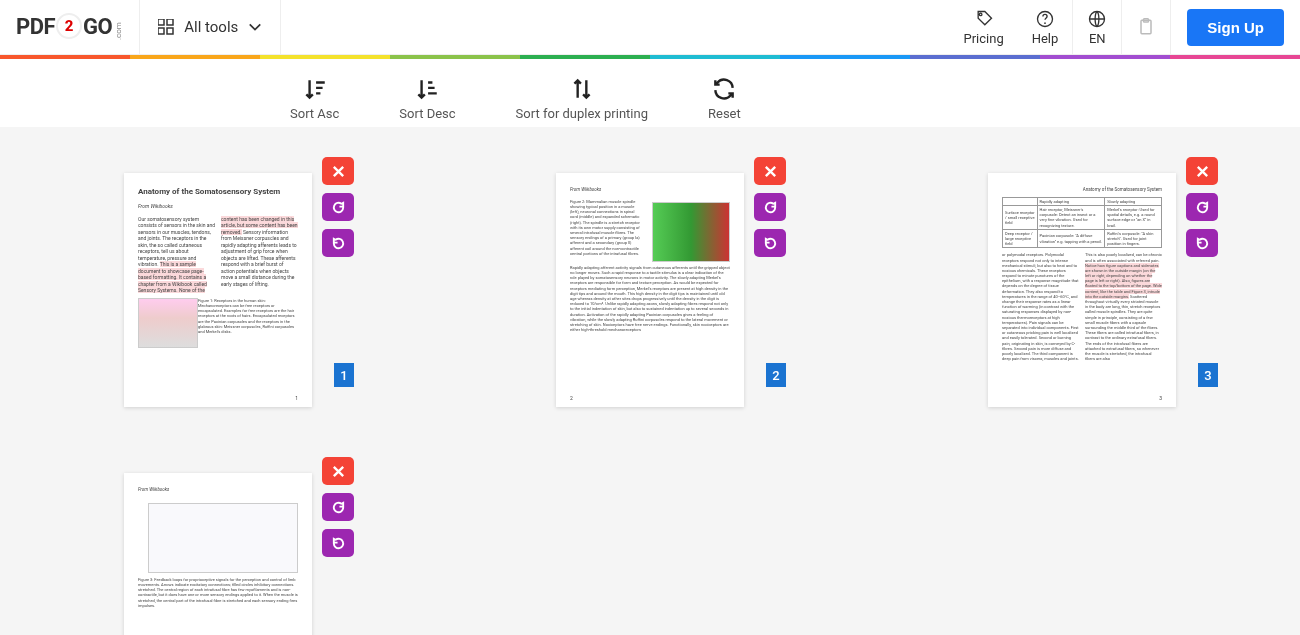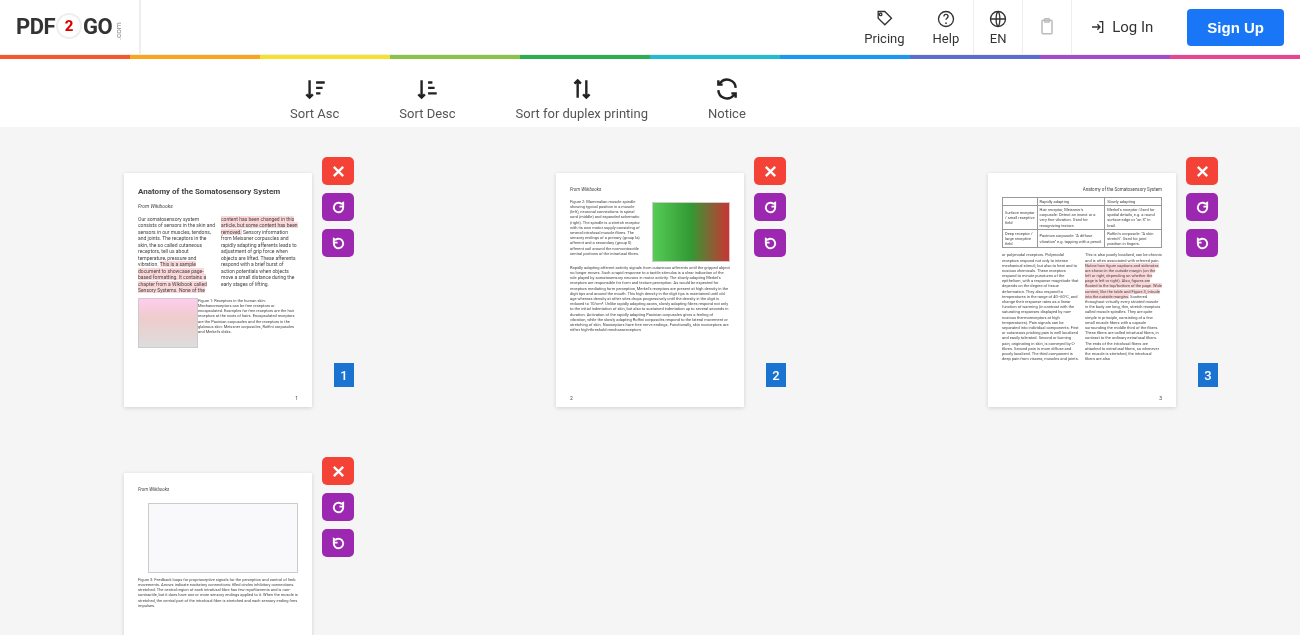--- a/index.html
+++ b/index.html
@@ -70,20 +70,32 @@
 <body>
 
 <div class="header">
   <div class="logo">
     <span class="logo-text">PDF</span>
     <span class="logo-2">2</span>
     <span class="logo-text">GO</span>
     <span class="logo-com">.com</span>
   </div>
   <div class="divider-v"></div>
+  <div class="alltools">
+    <svg class="grid-icon" viewBox="0 0 16 16">
+        <rect x="0" y="0" width="6" height="6" fill="none" stroke="#333" stroke-width="1.5"></rect>
+        <rect x="9" y="0" width="6" height="6" fill="none" stroke="#333" stroke-width="1.5"></rect>
+        <rect x="0" y="9" width="6" height="6" fill="none" stroke="#333" stroke-width="1.5"></rect>
+        <rect x="9" y="9" width="6" height="6" fill="none" stroke="#333" stroke-width="1.5"></rect>
+      </svg>
+    <span class="alltools-label">All tools</span>
+    <svg width="14" height="14" viewBox="0 0 16 16">
+        <path d="M2 5 l6 6 l6 -6" fill="none" stroke="#333" stroke-width="2"></path>
+      </svg>
+  </div>
   <div class="divider-v"></div>
 
   <div class="header-spacer"></div>
 
   <div class="hdr-item">
     <svg class="hicon" viewBox="0 0 24 24">
         <path d="M21 11l-8-8H5v8l8 8 8-8zM8 8a1.5 1.5 0 110-3 1.5 1.5 0 010 3z" fill="none" stroke="#333" stroke-width="1.6"></path>
       </svg>
     <span class="hlabel">Pricing</span>
   </div>
@@ -104,26 +116,20 @@
     <span class="hlabel">EN</span>
   </div>
   <div class="divider-v"></div>
   <div class="hdr-item">
     <svg class="hicon" style="color:#bbb" viewBox="0 0 24 24">
         <rect x="6" y="4" width="12" height="16" rx="1" fill="none" stroke="currentColor" stroke-width="1.8"></rect>
         <rect x="9" y="2" width="6" height="4" rx="1" fill="none" stroke="currentColor" stroke-width="1.8"></rect>
       </svg>
   </div>
   <div class="divider-v"></div>
-  <div class="login-btn">
-    <svg width="16" height="16" viewBox="0 0 24 24">
-        <path d="M14 4h5v16h-5M3 12h12m-4-4l4 4-4 4" fill="none" stroke="#333" stroke-width="2"></path>
-      </svg>
-    <span>Log In</span>
-  </div>
   <button class="signup-btn">Sign Up</button>
 </div>
 
 <div class="rainbow">
   <div style="background:#f8572c"></div>
     <div style="background:#f9a61a"></div>
     <div style="background:#f4e22c"></div>
     <div style="background:#8bc34a"></div>
     <div style="background:#2caf50"></div>
     <div style="background:#1fbcd2"></div>
@@ -150,21 +156,21 @@
     <div class="tool-btn">
       <svg class="ticon" viewBox="0 0 24 24">
           <path d="M8 4v16m-3-13l3-3 3 3M16 4v16m-3-3l3 3 3-3" fill="none" stroke="#222" stroke-width="2.2"></path>
         </svg>
       <span class="tlabel">Sort for duplex printing</span>
     </div>
     <div class="tool-btn">
       <svg class="ticon" viewBox="0 0 24 24">
           <path d="M20 11A8 8 0 006 6l-2 2M4 13a8 8 0 0014 5l2-2M4 4v4h4M20 20v-4h-4" fill="none" stroke="#222" stroke-width="2.2"></path>
         </svg>
-      <span class="tlabel">Notice</span>
+      <span class="tlabel">Reset</span>
     </div>
   </div>
   <div class="toolbar-spacer"></div>
 </div>
 
 <div class="workspace">
 
   <div class="page-slot">
     <div class="page-thumb">
       <div class="ptitle">Anatomy of the Somatosensory System</div>

